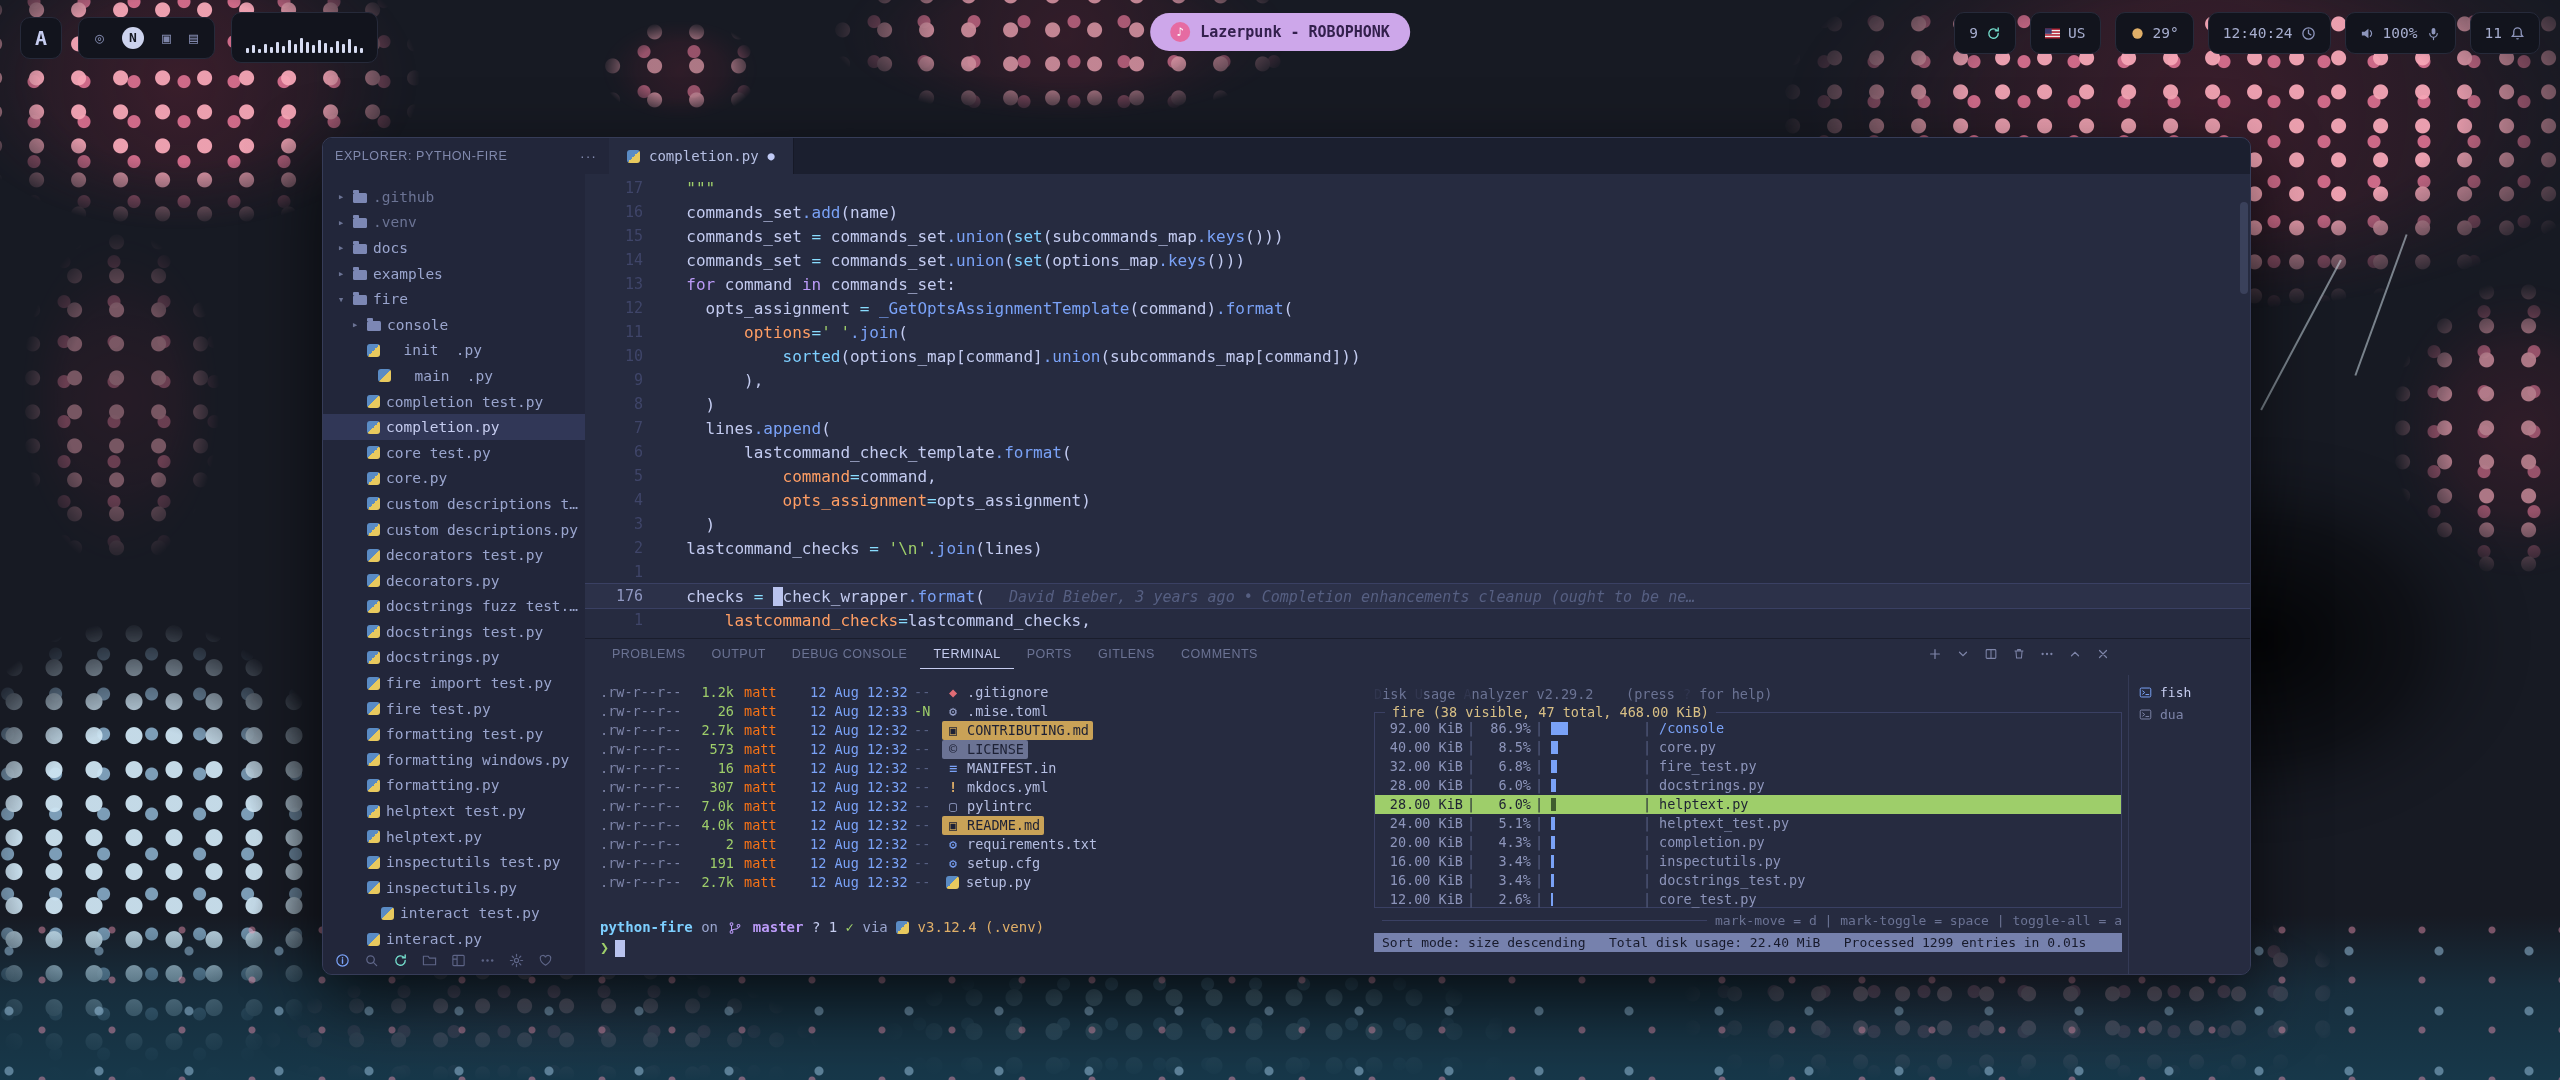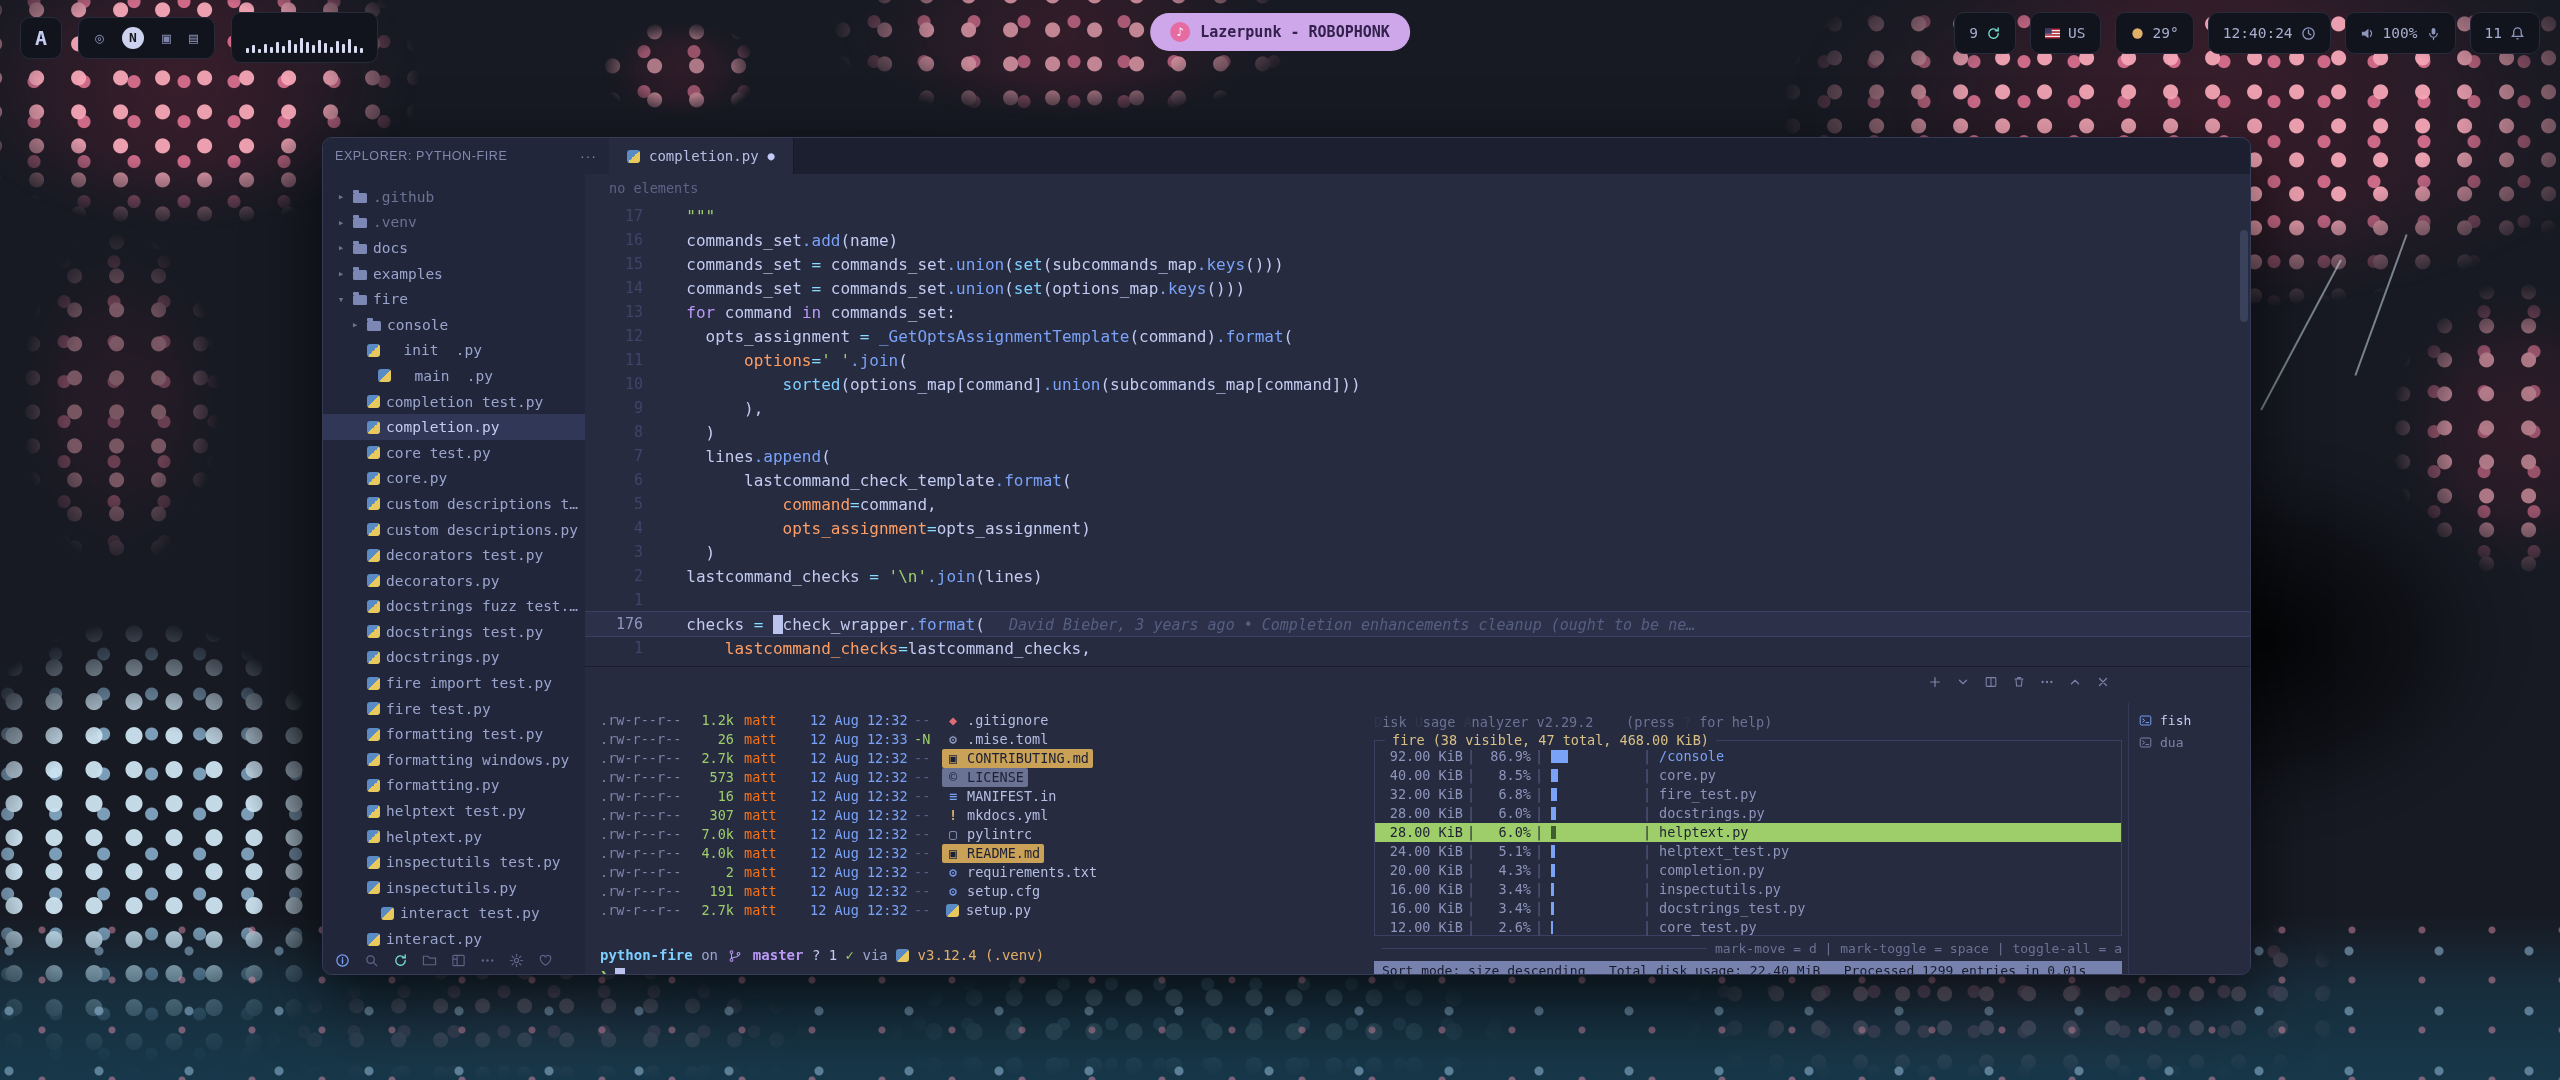--- a/index.html
+++ b/index.html
@@ -486,23 +486,20 @@
             </svg>
           </span>
           <span class="icon ic-heart">
             <svg viewBox="0 0 16 16">
               <path d="M8 13S2.5 9.5 2.5 6A2.8 2.8 0 0 1 8 4.8 2.8 2.8 0 0 1 13.5 6C13.5 9.5 8 13 8 13z" fill="none" stroke="currentColor" stroke-width="1.2"></path>
             </svg>
           </span>
         </div>
     </div>
     <div class="editor-col">
-      <div class="breadcrumb">
-        <span>no elements</span>
-      </div>
       <div class="code-area" id="code">
         <div class="editor-scrollbar">
             <i class="thumb"></i>
           </div>
       <div class="code-row">
             <span class="lnum">17</span>
             <span class="ltext"><span class="tk-str">  """</span></span>
           </div>
           <div class="code-row">
             <span class="lnum">16</span>
@@ -571,20 +568,29 @@
           <div class="code-row cur">
             <span class="lnum">176</span>
             <span class="ltext"><span class="tk-fg">  checks </span><span class="tk-op">=</span><span class="tk-fg"> </span><span class="tk-cursor"></span><span class="tk-fg">check_wrapper</span><span class="tk-meth">.format</span><span class="tk-fg">(</span><span class="blame">David Bieber, 3 years ago • Completion enhancements cleanup (ought to be ne…</span></span>
           </div>
           <div class="code-row">
             <span class="lnum">1</span>
             <span class="ltext"><span class="tk-par">      lastcommand_checks</span><span class="tk-op">=</span><span class="tk-fg">lastcommand_checks,</span></span>
           </div>
         </div>
       <div class="panel">
+        <div class="panel-tabs" id="panel-tabs">
+            <span class="ptab">PROBLEMS</span>
+            <span class="ptab">OUTPUT</span>
+            <span class="ptab">DEBUG CONSOLE</span>
+            <span class="ptab active">TERMINAL</span>
+            <span class="ptab">PORTS</span>
+            <span class="ptab">GITLENS</span>
+            <span class="ptab">COMMENTS</span>
+          </div>
         <div class="panel-actions" id="panel-actions">
             <span class="icon ic-plus">
               <svg viewBox="0 0 16 16">
                 <path d="M8 3v10M3 8h10" stroke="currentColor" stroke-width="1.4" stroke-linecap="round"></path>
               </svg>
             </span>
             <span class="icon ic-chevdown">
               <svg viewBox="0 0 16 16">
                 <path d="M4 6l4 4 4-4" fill="none" stroke="currentColor" stroke-width="1.4" stroke-linecap="round"></path>
               </svg>

